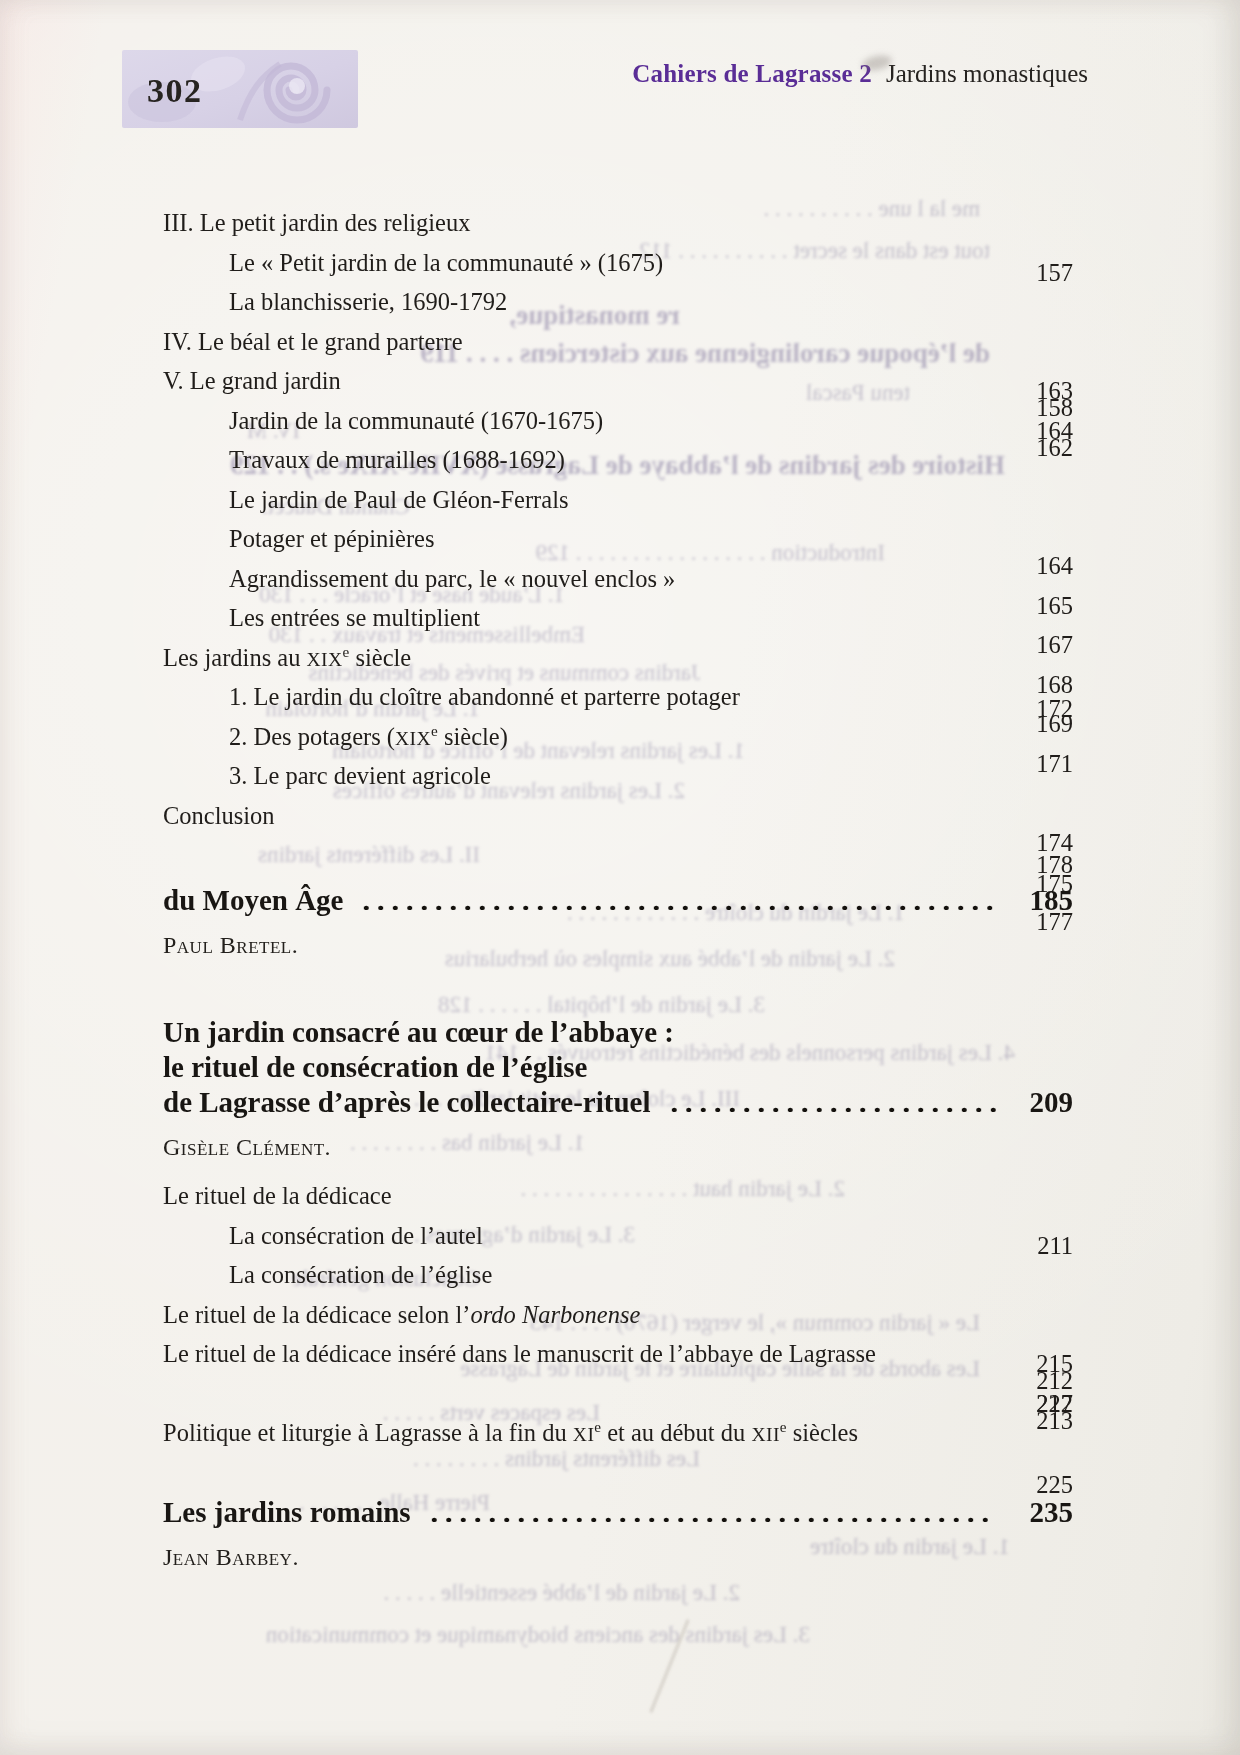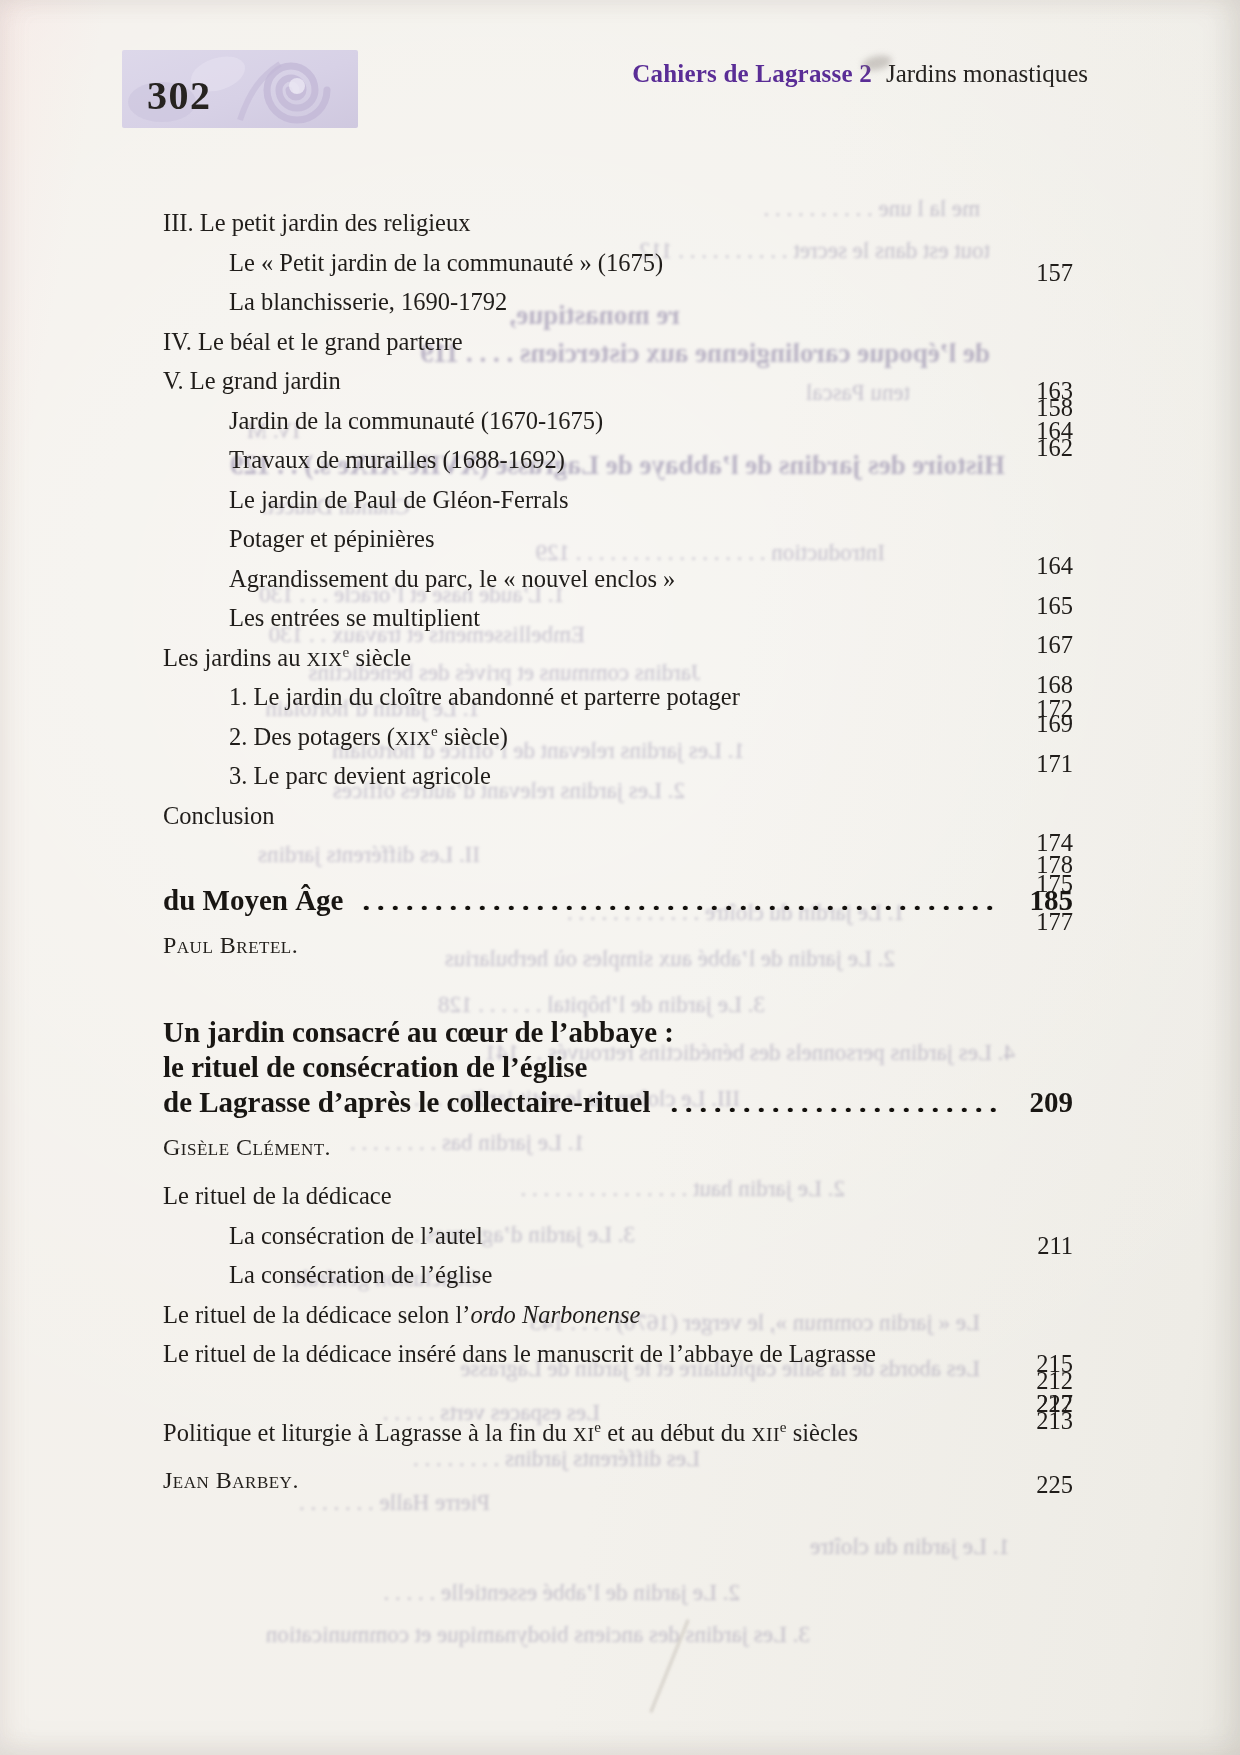--- a/index.html
+++ b/index.html
@@ -10,21 +10,21 @@
     background:
       radial-gradient(140% 90% at 40% 35%, rgba(255,255,255,.35) 0%, rgba(255,255,255,0) 60%),
       linear-gradient(100deg,#f6ebe7 0%,#f4f1ec 7%,#f3f1ec 55%,#eeece6 92%,#eae8e1 100%);
   }
   .scan-page::after{content:"";position:absolute;inset:0;pointer-events:none;
     box-shadow:inset -14px 0 26px rgba(120,115,108,.12), inset 0 -10px 30px rgba(130,123,115,.08),
                inset 10px 0 24px rgba(200,160,155,.07);}
 
   
   .ornament{position:absolute;left:122px;top:50px;width:236px;height:78px;}
-  .folio{position:absolute;left:147px;top:72px;font-size:40px;font-weight:bold;
+  .folio{position:absolute;left:147px;top:72px;font-size:34px;font-weight:bold;
          color:#262320;letter-spacing:1.5px;}
   .running-header{position:absolute;top:60px;right:152px;font-size:25px;white-space:nowrap;}
   .running-header .series{font-weight:bold;color:var(--purple,#5a2d96);letter-spacing:.2px;}
   .running-header .subtitle{color:#262320;margin-left:14px;}
 
   
   #bleedthrough{position:absolute;inset:0;pointer-events:none;}
   .ghost{position:absolute;font-size:23px;color:rgba(106,96,138,.34);
          transform:scaleX(-1);filter:blur(1.5px);white-space:nowrap;overflow:hidden;
          text-align:left;}
@@ -257,18 +257,25 @@
       </div>
       <div class="row block-entry ind1">
         <span class="leader"></span>
         <span class="pno">222</span>
       </div>
       <div class="row block-entry ind1">
         <span class="title"><span>Politique et liturgie à Lagrasse à la fin du </span><span class="sc">xi</span><span class="sup">e</span><span> et au début du </span><span class="sc">xii</span><span class="sup">e</span><span> siècles</span></span>
         <span class="leader"></span>
         <span class="pno">225</span>
       </div>
+      <div class="block-chapter last">
+        <div class="row chrow">
+          <span class="title">Les jardins romains</span>
+          <span class="leader"></span>
+          <span class="pno">235</span>
+        </div>
+      </div>
       <div class="block-author">Jean Barbey.</div>
     </div>
 
   <div class="smudge"></div>
   <div class="crease"></div>
 </div>
 
 </body></html>

